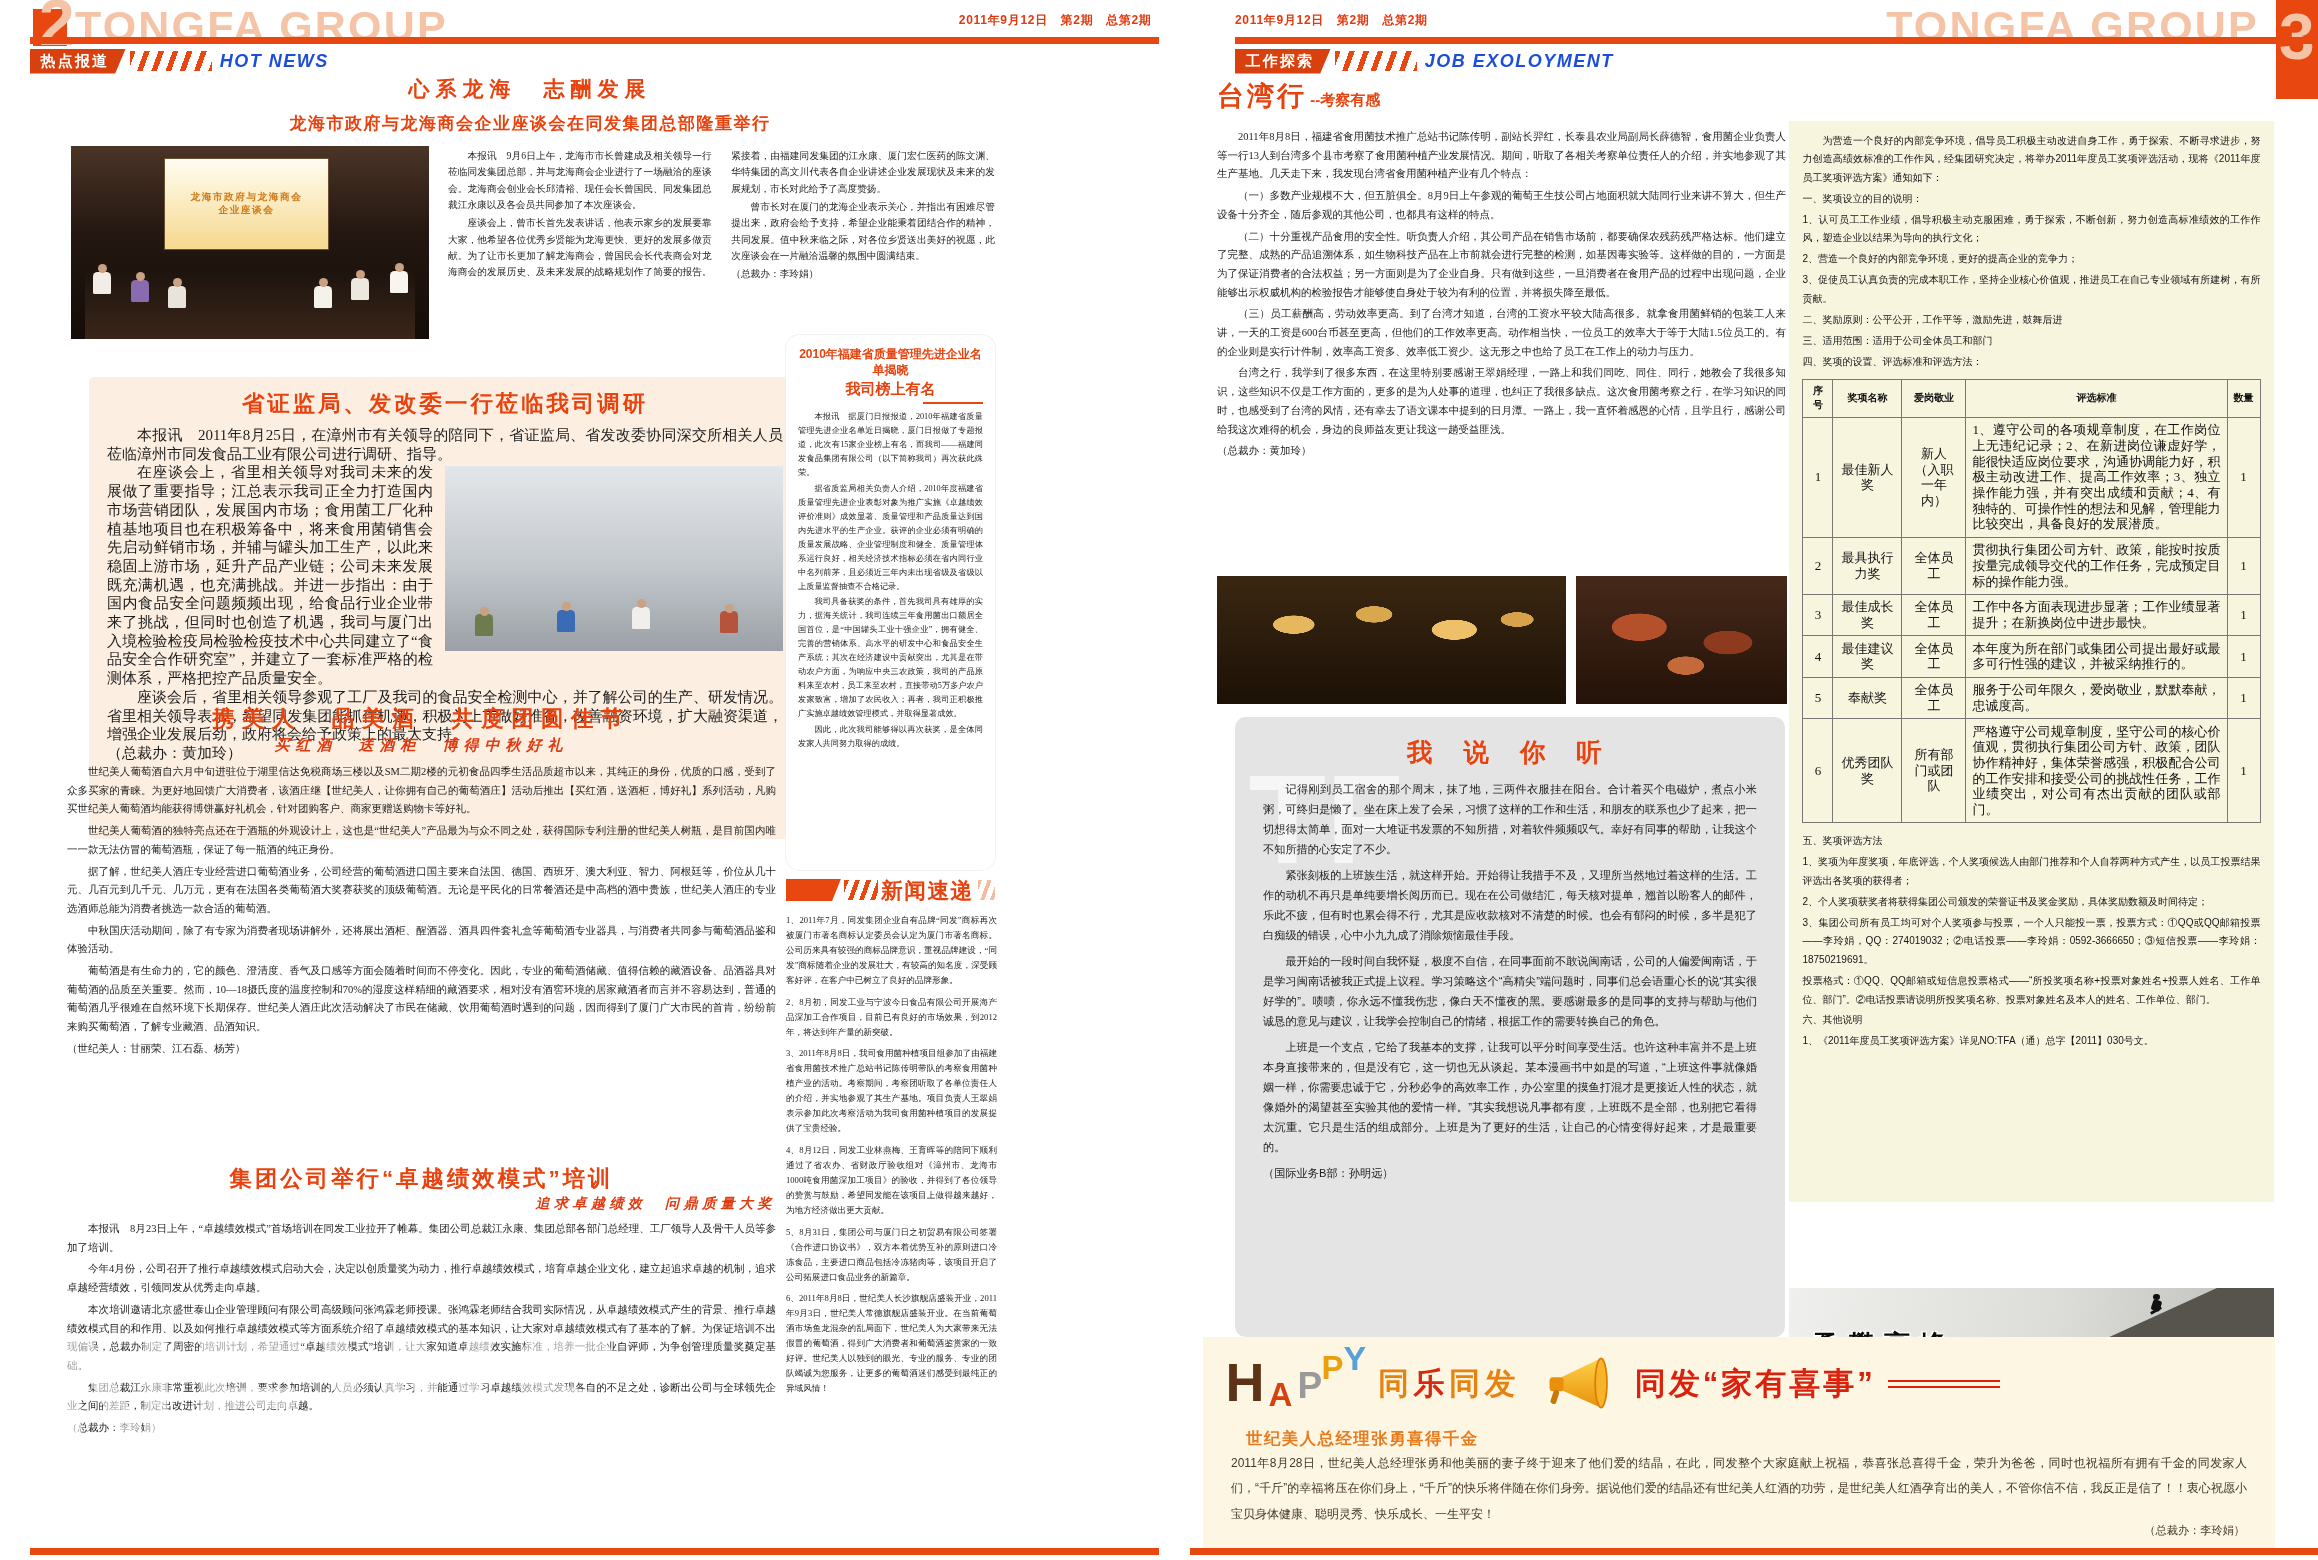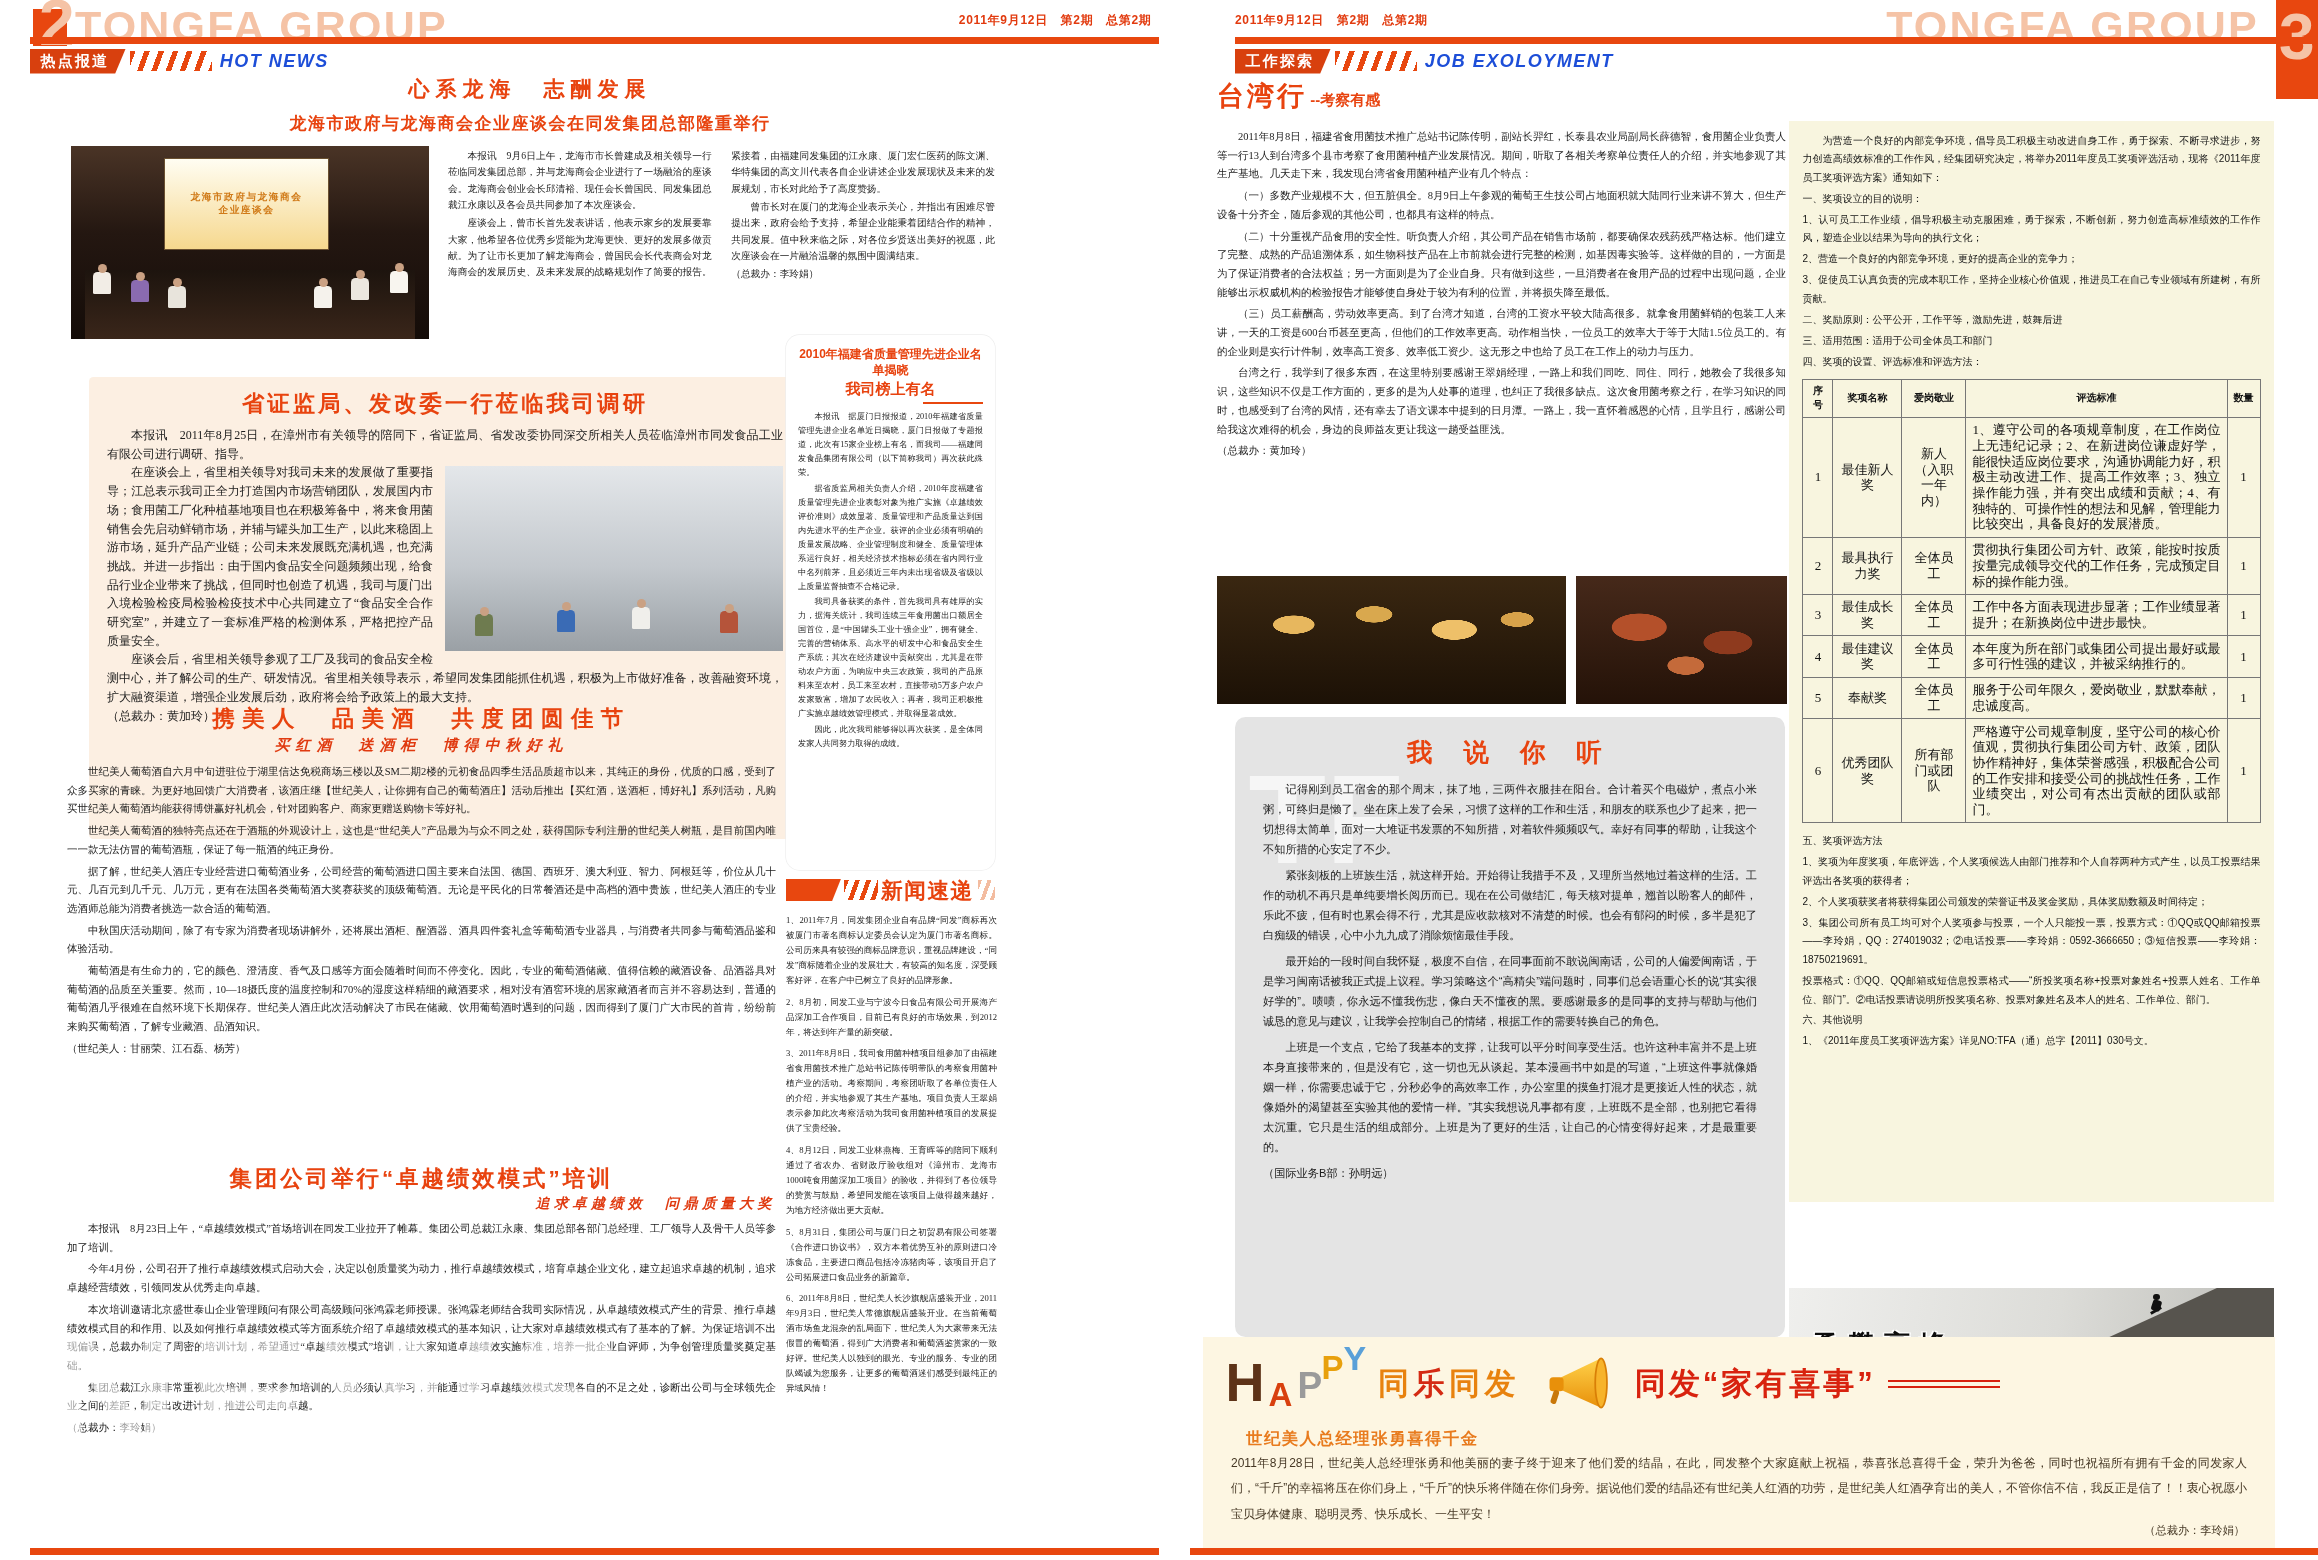--- a/index.html
+++ b/index.html
@@ -35,21 +35,21 @@
   .lead-screen { position:absolute; left:26%; top:6%; width:46%; height:48%; background:linear-gradient(180deg,#fffdf2,#f6d88e); border:1.5px solid #6a5030; display:flex; flex-direction:column; align-items:center; justify-content:center; }
   .lead-screen .cap { color:#d07a18; font-weight:bold; font-size:9.7px; letter-spacing:1.5px; }
   .lead-table { position:absolute; left:4%; right:4%; bottom:0; height:36%; background:linear-gradient(180deg,#1d140e,#3a261a); }
   .person { position:absolute; width:18px; height:22.4px; border-radius:4.5px 4.5px 1.5px 1.5px; }
   .person::before { content:""; position:absolute; top:-7.5px; left:4.5px; width:9px; height:9px; border-radius:50%; background:#caa183; }
   .lead-text { position:absolute; left:448px; top:148px; width:547px; height:196px; column-count:2; column-gap:19.4px; font-size:9.7px; line-height:16.4px; overflow:hidden; }
   .lead-text p { margin-bottom:1.5px; }
 
   .a2-box { position:absolute; left:66px; top:377px; width:712px; height:462px; background:#fcefe2; border-radius:4.5px; padding:10.5px 18px;margin-left:23px; }
   .a2-title { font-size:22.4px; letter-spacing:3px; margin-bottom:7.5px; }
-  .a2-body { font-size:12px; line-height:18.7px; }
+  .a2-body { font-size:15px; line-height:18.7px; }
   .a2-photo { float:right; width:338px; height:185px; margin:3px 0 4.5px 12px; background:linear-gradient(180deg,#e4e7ea 0%,#c3c8cd 55%,#9aa0a5 100%); position:relative; overflow:hidden; }
   .a2-photo .person { bottom:13.4px; }
 
   .a3-title { position:absolute; left:67px; top:703px; width:709px; font-size:22.4px; letter-spacing:7.5px; }
   .a3-sub   { position:absolute; left:67px; top:736px; width:709px; text-align:center; color:#e03a10; font-weight:bold; font-style:italic; font-size:15px; letter-spacing:6px; }
   .a3-body  { position:absolute; left:67px; top:763px; width:709px; height:394px; font-size:10.5px; line-height:18.7px; overflow:hidden; }
   .a3-body p { margin-bottom:3px; }
 
   .a4-title { position:absolute; left:67px; top:1163px; width:709px; font-size:22.4px; letter-spacing:3px; }
   .a4-sub   { position:absolute; left:67px; top:1195px; width:709px; text-align:right; color:#e03a10; font-weight:bold; font-style:italic; font-size:14px; letter-spacing:4.5px; }

